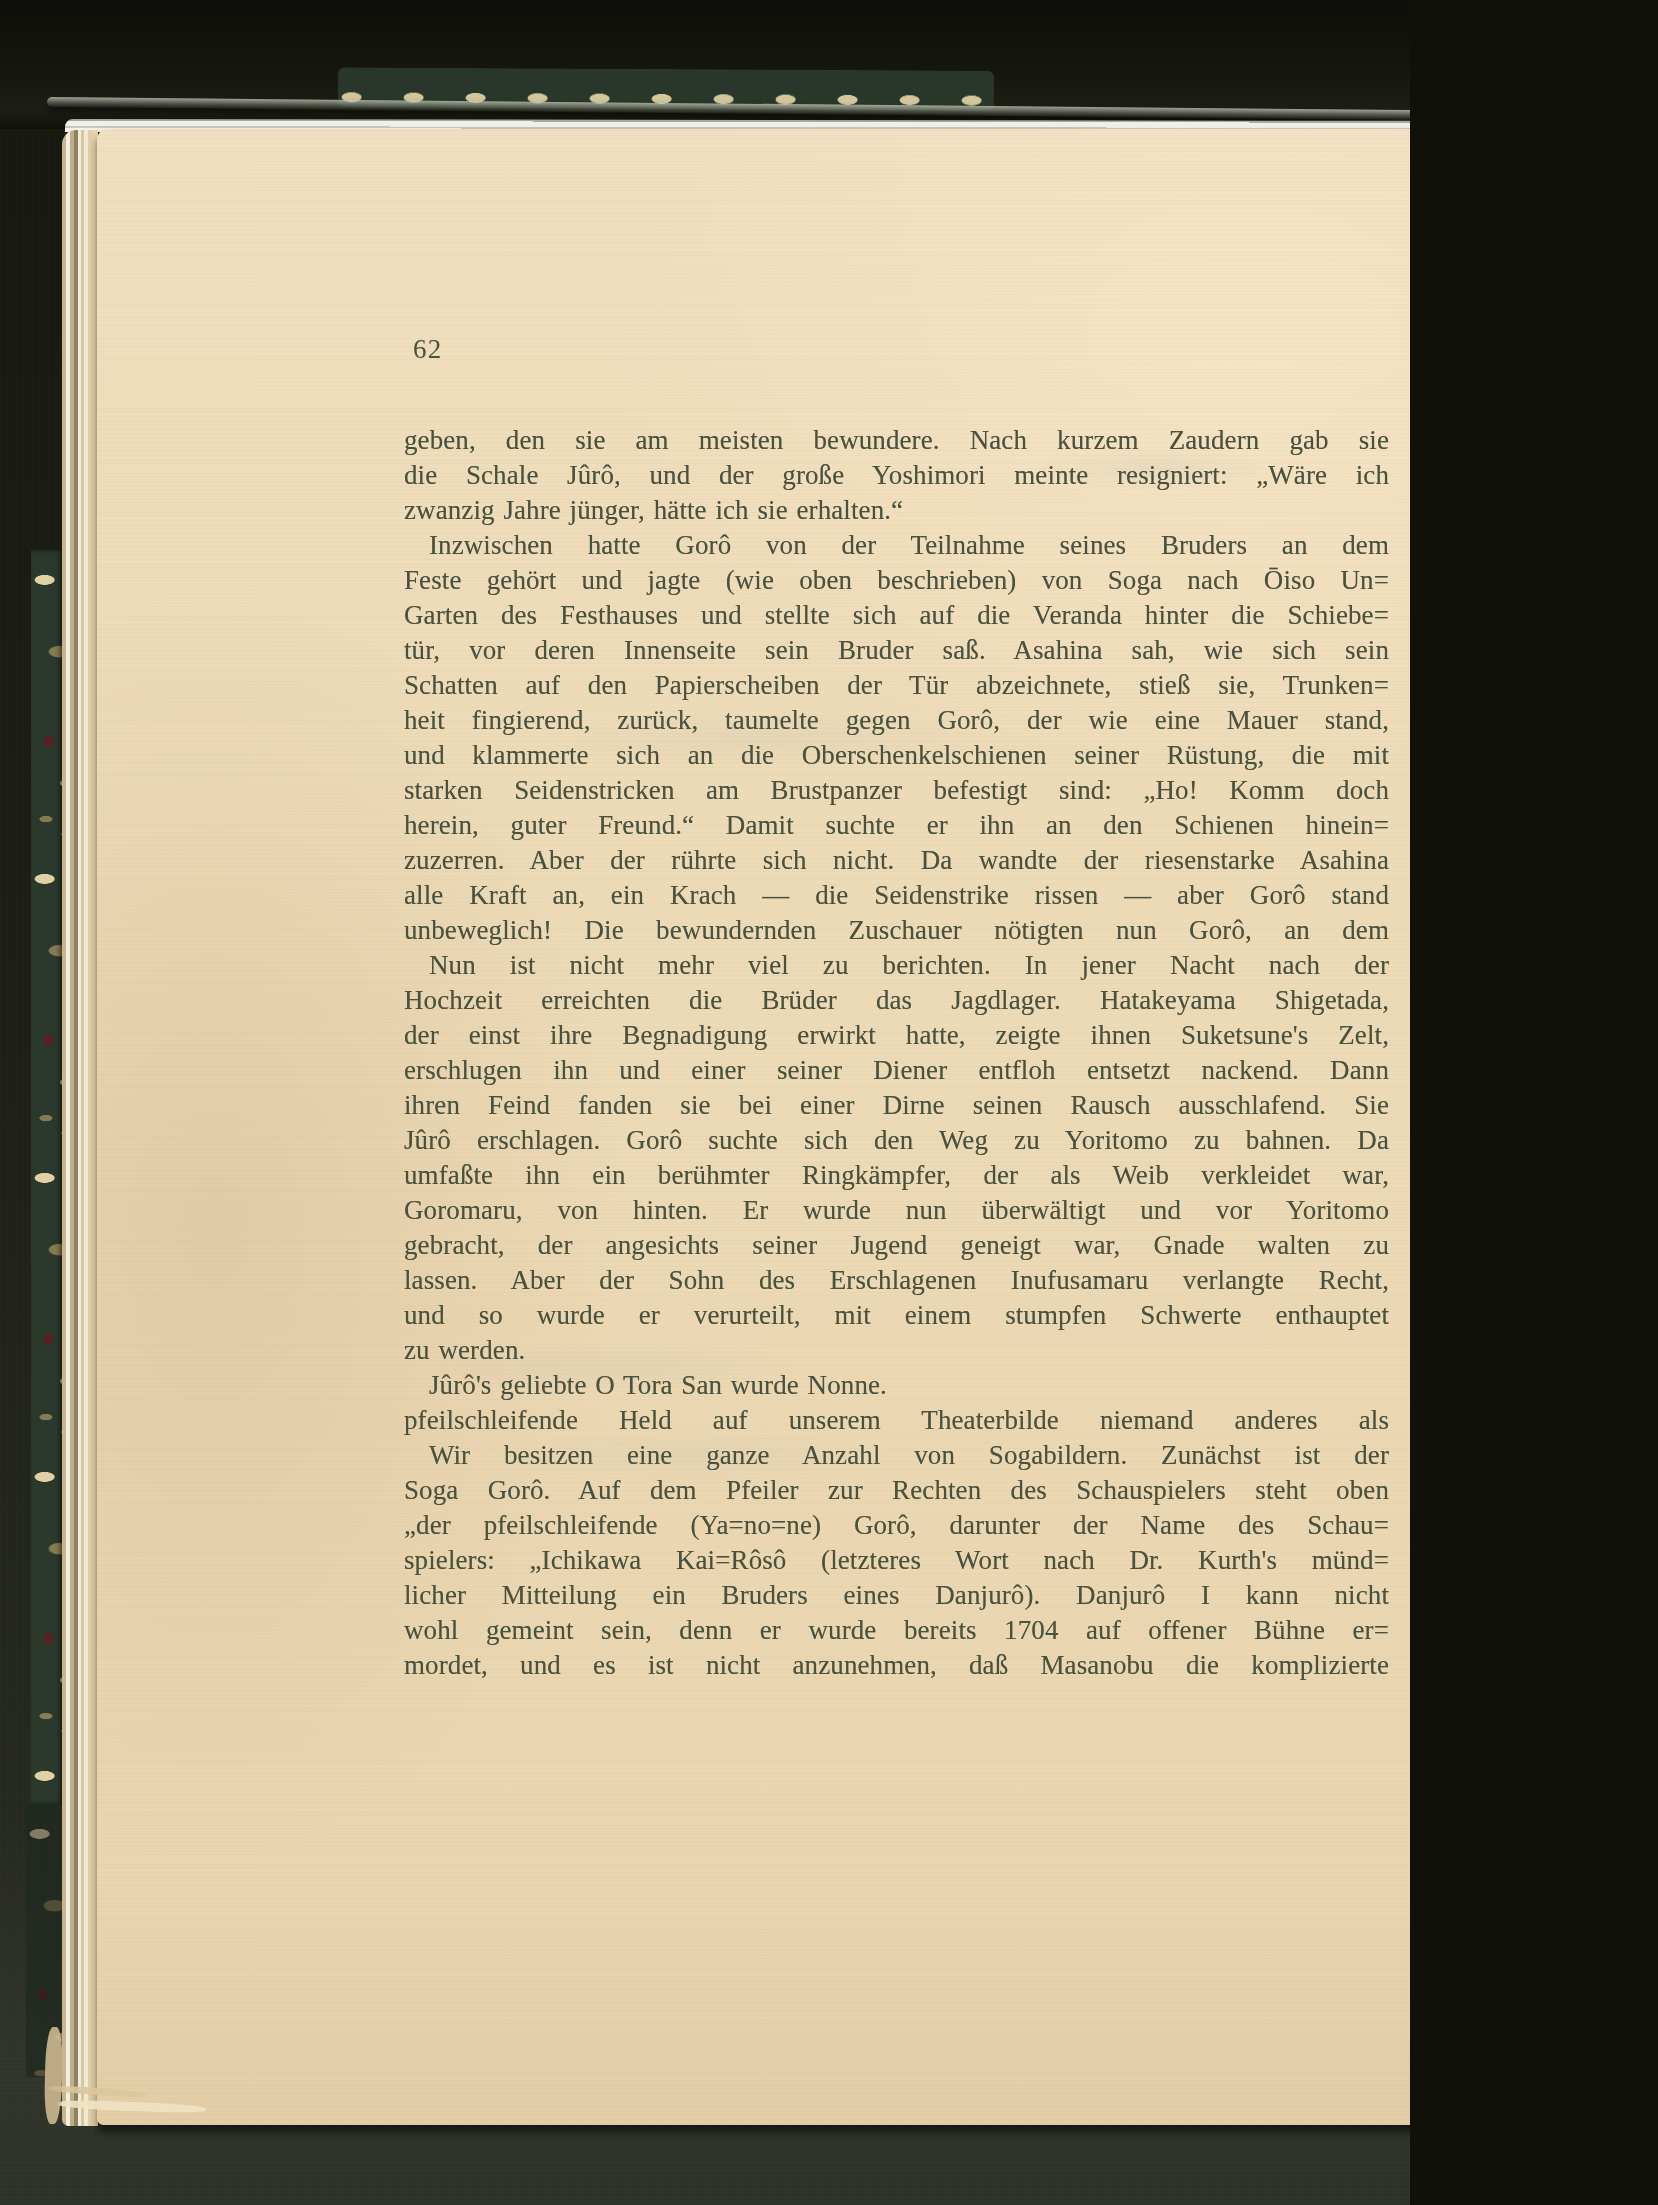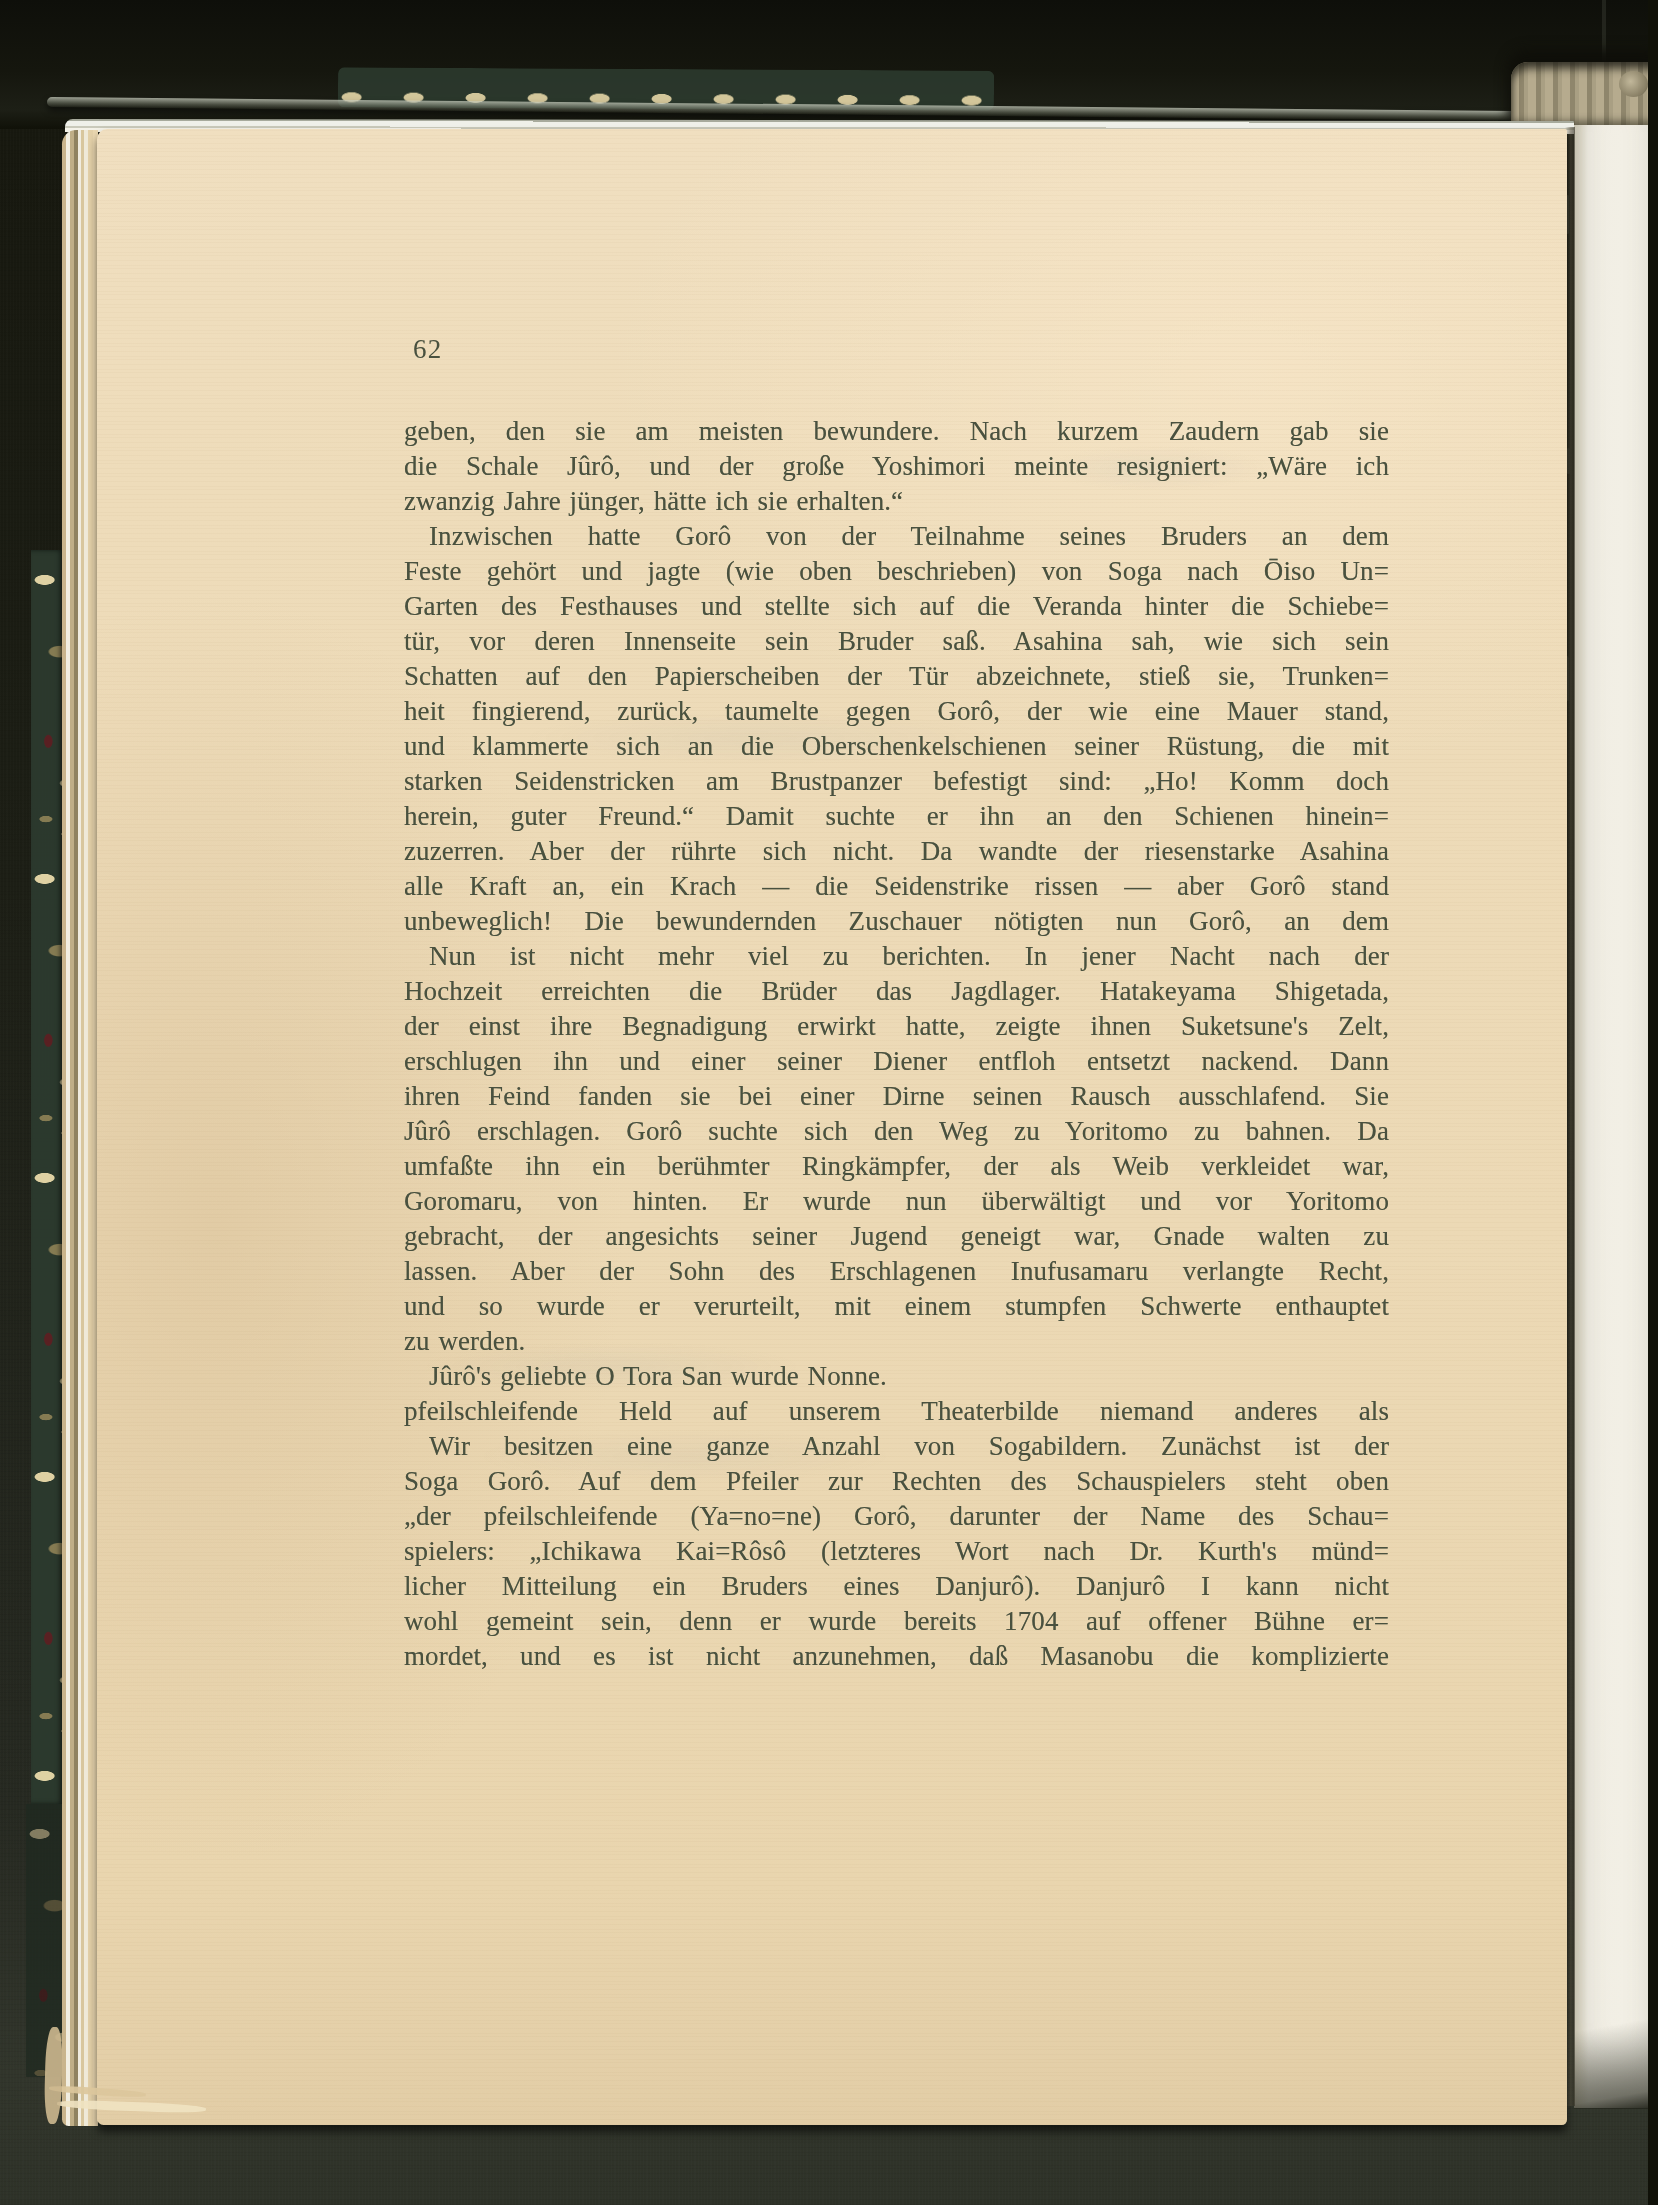--- a/index.html
+++ b/index.html
@@ -1,16 +1,16 @@
 <!DOCTYPE html>
 <html style="font-size:10.4px"><head>
 <meta charset="utf-8">
 <style>
   html,body{margin:0;padding:0;background:#101108;}
-  #canvas{position:relative;width:1648px;height:2205px;overflow:hidden;
+  #canvas{position:relative;width:1410px;height:2205px;overflow:hidden;
           font-family:"Liberation Serif","DejaVu Serif",serif;
           background:linear-gradient(180deg,#121309 0%,#17180f 6%,#1c1e15 40%,#262921 82%,#31352b 94%,#2e3228 100%);}
   
   #canvas::before{content:"";position:absolute;inset:0;
      background:repeating-linear-gradient(90deg,rgba(255,255,255,0.012) 0 1.3px,transparent 1.3px 3.2px),
                 repeating-linear-gradient(0deg,rgba(0,0,0,0.05) 0 0.6px,transparent 0.6px 2.6px);
      pointer-events:none;}
 
   
   .marble{background-color:#2c3a2e;
@@ -80,21 +80,21 @@
   .page::after{content:"";position:absolute;inset:0;border-radius:inherit;
      background:
        radial-gradient(ellipse 169px 32.5px at 72% 17%, rgba(120,135,150,.07), transparent 70%),
        radial-gradient(ellipse 338px 39px at 45% 30.5%, rgba(115,130,145,.06), transparent 70%),
        radial-gradient(ellipse 273px 36px at 35% 62%, rgba(115,130,145,.06), transparent 70%),
        radial-gradient(ellipse 299px 39px at 40% 66.5%, rgba(120,130,148,.05), transparent 70%);}
 
   .page-number{position:absolute;left:413px;top:334px;font-size:27px;color:#49513f;
      letter-spacing:1.3px;}
 
-  .text-block{position:absolute;left:404px;top:414px;width:985px;color:#49513f;
+  .text-block{position:absolute;left:404px;top:423px;width:985px;color:#49513f;
      font-size:27px;line-height:35px;letter-spacing:0.1px;word-spacing:1.9px;
      text-shadow:0 0 0.6px rgba(73,81,63,.45);}
   .para{margin:0;}
   .line{text-align:justify;text-align-last:justify;white-space:normal;}
   .line.indent{padding-left:25px;}
   .line.ragged{text-align-last:left;}
 
   
   .flare{position:absolute;background:#e8d6ae;border-radius:40%;opacity:.9;}
   .f1{left:57px;top:2102px;width:149px;height:9px;transform:rotate(2.2deg);background:#efe3c2;}

